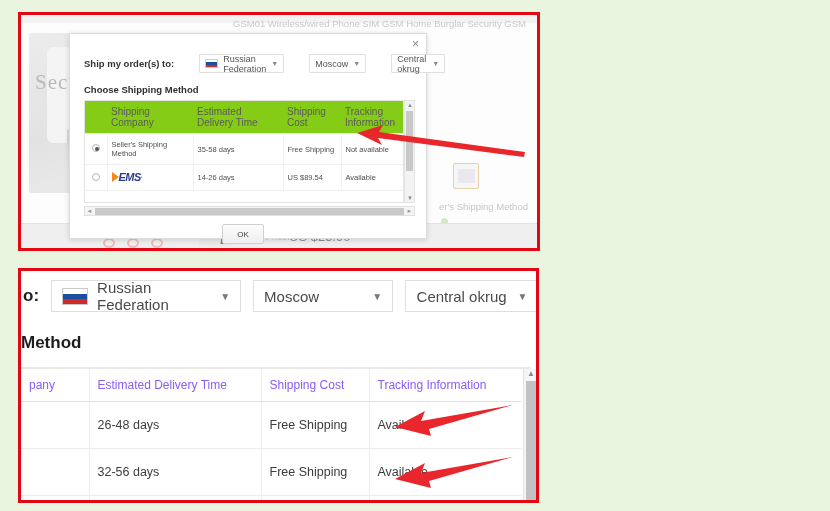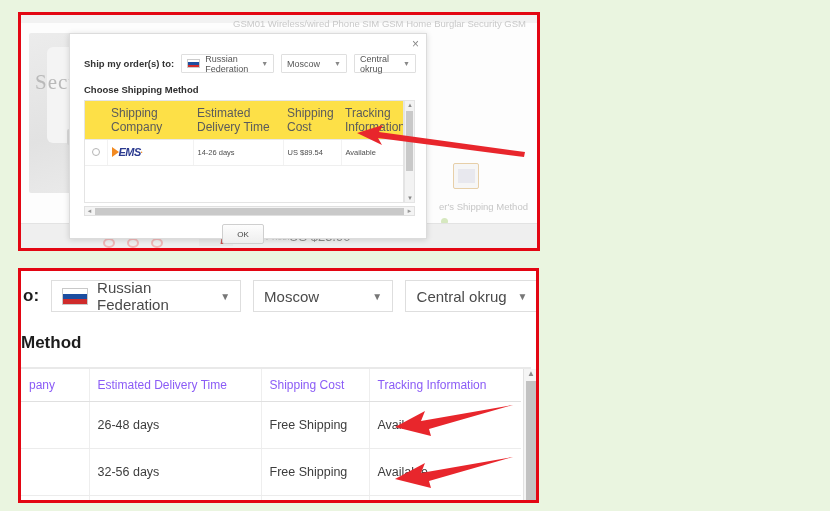--- a/index.html
+++ b/index.html
@@ -108,21 +108,21 @@
     position: absolute; left: 48px; top: 18px; width: 358px; height: 206px;
     background: #ffffff; border: 1px solid #dcdcdc;
     box-shadow: 0 1px 6px rgba(0,0,0,.14);
   }
   .modal-close {
     position: absolute; right: 7px; top: 4px;
     font-size: 12px; color: #888; cursor: pointer; line-height: 1;
   }
   .ship-row {
     position: absolute; left: 14px; top: 20px; right: 10px;
-    display: flex; align-items: center; gap: 7px;
+    display: flex; align-items: center; gap: 25px;
   }
   .ship-label { font-size: 9.5px; font-weight: bold; color: #333; white-space: nowrap; }
   .sel {
     height: 19px; border: 1px solid #dfdfdf; background: #fff;
     display: flex; align-items: center; padding: 0 5px; gap: 5px;
     font-size: 9px; color: #555; border-radius: 1px;
   }
   .sel .caret { margin-left: auto; font-size: 7px; color: #888; }
   .sel-country { width: 96px; }
   .sel-state   { width: 68px; }
@@ -135,22 +135,22 @@
     position: absolute; left: 14px; top: 50px;
     font-size: 9.5px; font-weight: bold; color: #2f2f2f;
   }
   
   .tbl-wrap {
     position: absolute; left: 14px; top: 66px; width: 320px; height: 103px;
     border: 1px solid #e4e4e4; background:#fff; overflow:hidden;
   }
   table.ship { width: 100%; border-collapse: collapse; table-layout: fixed; }
   table.ship th {
-    font-size: 12px; font-weight: normal; color: #5b5b5b;
-    text-align: left; padding: 5px 4px; background:#fde047;
+    font-size: 10px; font-weight: normal; color: #5b5b5b;
+    text-align: left; padding: 5px 4px; background:#84cc16;
     border-bottom: 1px solid #e8e8e8;
   }
   table.ship td {
     font-size: 7.5px; color: #4e4e4e; padding: 6px 4px;
     border-bottom: 1px solid #efefef; border-left:1px solid #f2f2f2;
     vertical-align: middle; height: 26px;
   }
   table.ship td.c-radio { border-left:none; width: 22px; text-align:center; }
   table.ship th.c-radio { border-left:none; width: 22px; }
   .radio {
@@ -327,20 +327,29 @@
           <thead>
             <tr>
               <th class="c-radio"></th>
               <th style="width:86px">Shipping Company</th>
               <th style="width:90px">Estimated Delivery Time</th>
               <th style="width:58px">Shipping Cost</th>
               <th>Tracking Information</th>
             </tr>
           </thead>
           <tbody>
+            <tr>
+              <td class="c-radio">
+                <span class="radio on"></span>
+              </td>
+              <td>Seller's Shipping Method</td>
+              <td>35-58 days</td>
+              <td>Free Shipping</td>
+              <td>Not available</td>
+            </tr>
             <tr>
               <td class="c-radio">
                 <span class="radio"></span>
               </td>
               <td>
                 <span class="ems-logo">
                   <span class="chev"></span>
                     <span class="txt">EMS</span>
                     <span class="sup">•</span>
                 </span>

